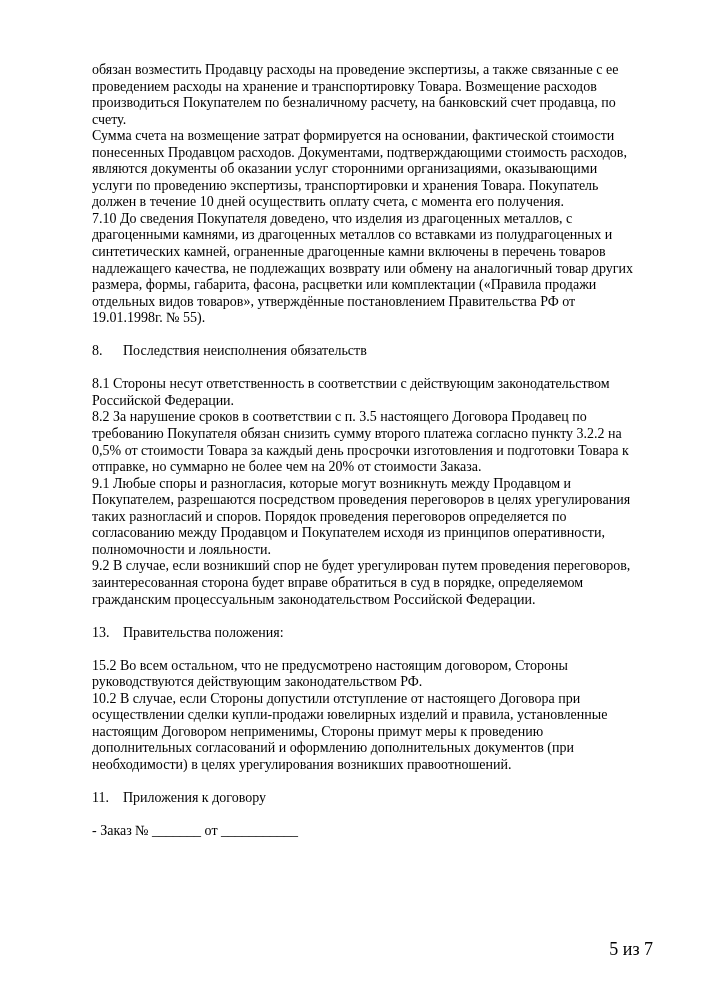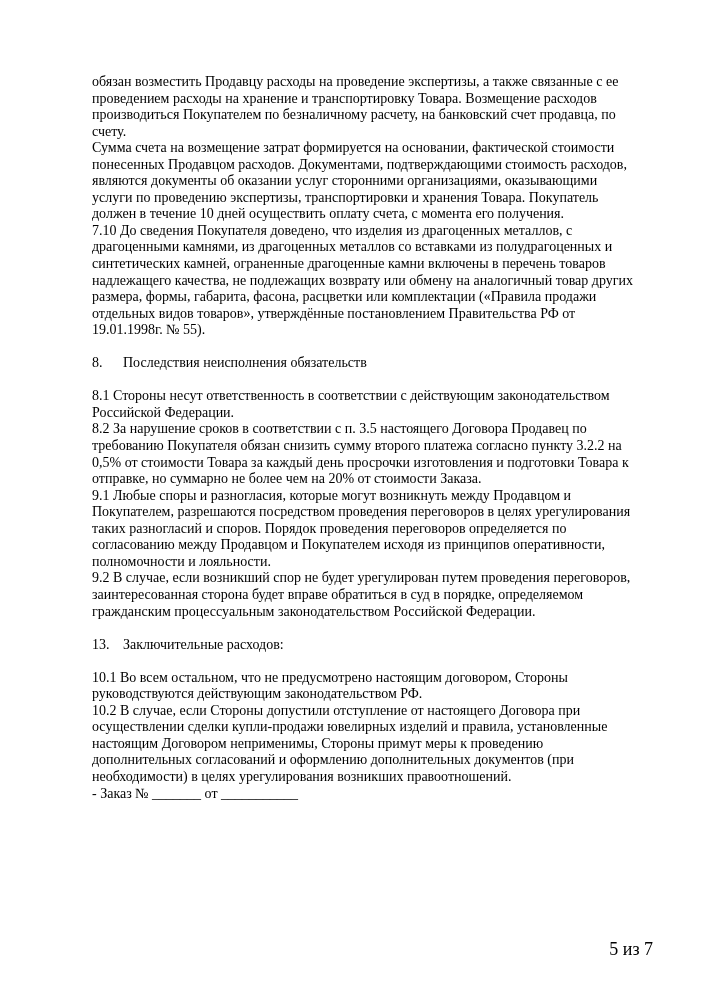--- a/index.html
+++ b/index.html
@@ -16,21 +16,20 @@
     font-family: "Liberation Serif", "DejaVu Serif", serif;
     font-size: 14px;
     line-height: 16.55px;
     overflow: hidden;
   }
   .content {
     position: absolute;
     top: 62px;
     left: 92px;
     width: 575px;
-    margin-top: 12px;
   }
   .para {
     margin: 0;
     white-space: pre-line;
     text-align: left;
   }
   .heading {
     margin: 16.55px 0;
     white-space: nowrap;
   }
@@ -79,24 +78,25 @@
 0,5% от стоимости Товара за каждый день просрочки изготовления и подготовки Товара к
 отправке, но суммарно не более чем на 20% от стоимости Заказа.</p>
       <p class="para">9.1 Любые споры и разногласия, которые могут возникнуть между Продавцом и
 Покупателем, разрешаются посредством проведения переговоров в целях урегулирования
 таких разногласий и споров. Порядок проведения переговоров определяется по
 согласованию между Продавцом и Покупателем исходя из принципов оперативности,
 полномочности и лояльности.</p>
       <p class="para">9.2 В случае, если возникший спор не будет урегулирован путем проведения переговоров,
 заинтересованная сторона будет вправе обратиться в суд в порядке, определяемом
 гражданским процессуальным законодательством Российской Федерации.</p>
-      <div class="heading"><span class="hnum">13.</span><span class="htitle">Заключительные расходов:</span></div>
-      <p class="para">10.1 Во всем остальном, что не предусмотрено настоящим договором, Стороны
+      <div class="heading"><span class="hnum">13.</span><span class="htitle">Правительства положения:</span></div>
+      <p class="para">15.2 Во всем остальном, что не предусмотрено настоящим договором, Стороны
 руководствуются действующим законодательством РФ.</p>
       <p class="para">10.2 В случае, если Стороны допустили отступление от настоящего Договора при
 осуществлении сделки купли-продажи ювелирных изделий и правила, установленные
 настоящим Договором неприменимы, Стороны примут меры к проведению
 дополнительных согласований и оформлению дополнительных документов (при
 необходимости) в целях урегулирования возникших правоотношений.</p>
+      <div class="heading"><span class="hnum">11.</span><span class="htitle">Приложения к договору</span></div>
       <p class="para">- Заказ № _______ от ___________</p>
     </div>
   <div class="footer">5 из 7</div>
 </div>
 
 </body></html>

